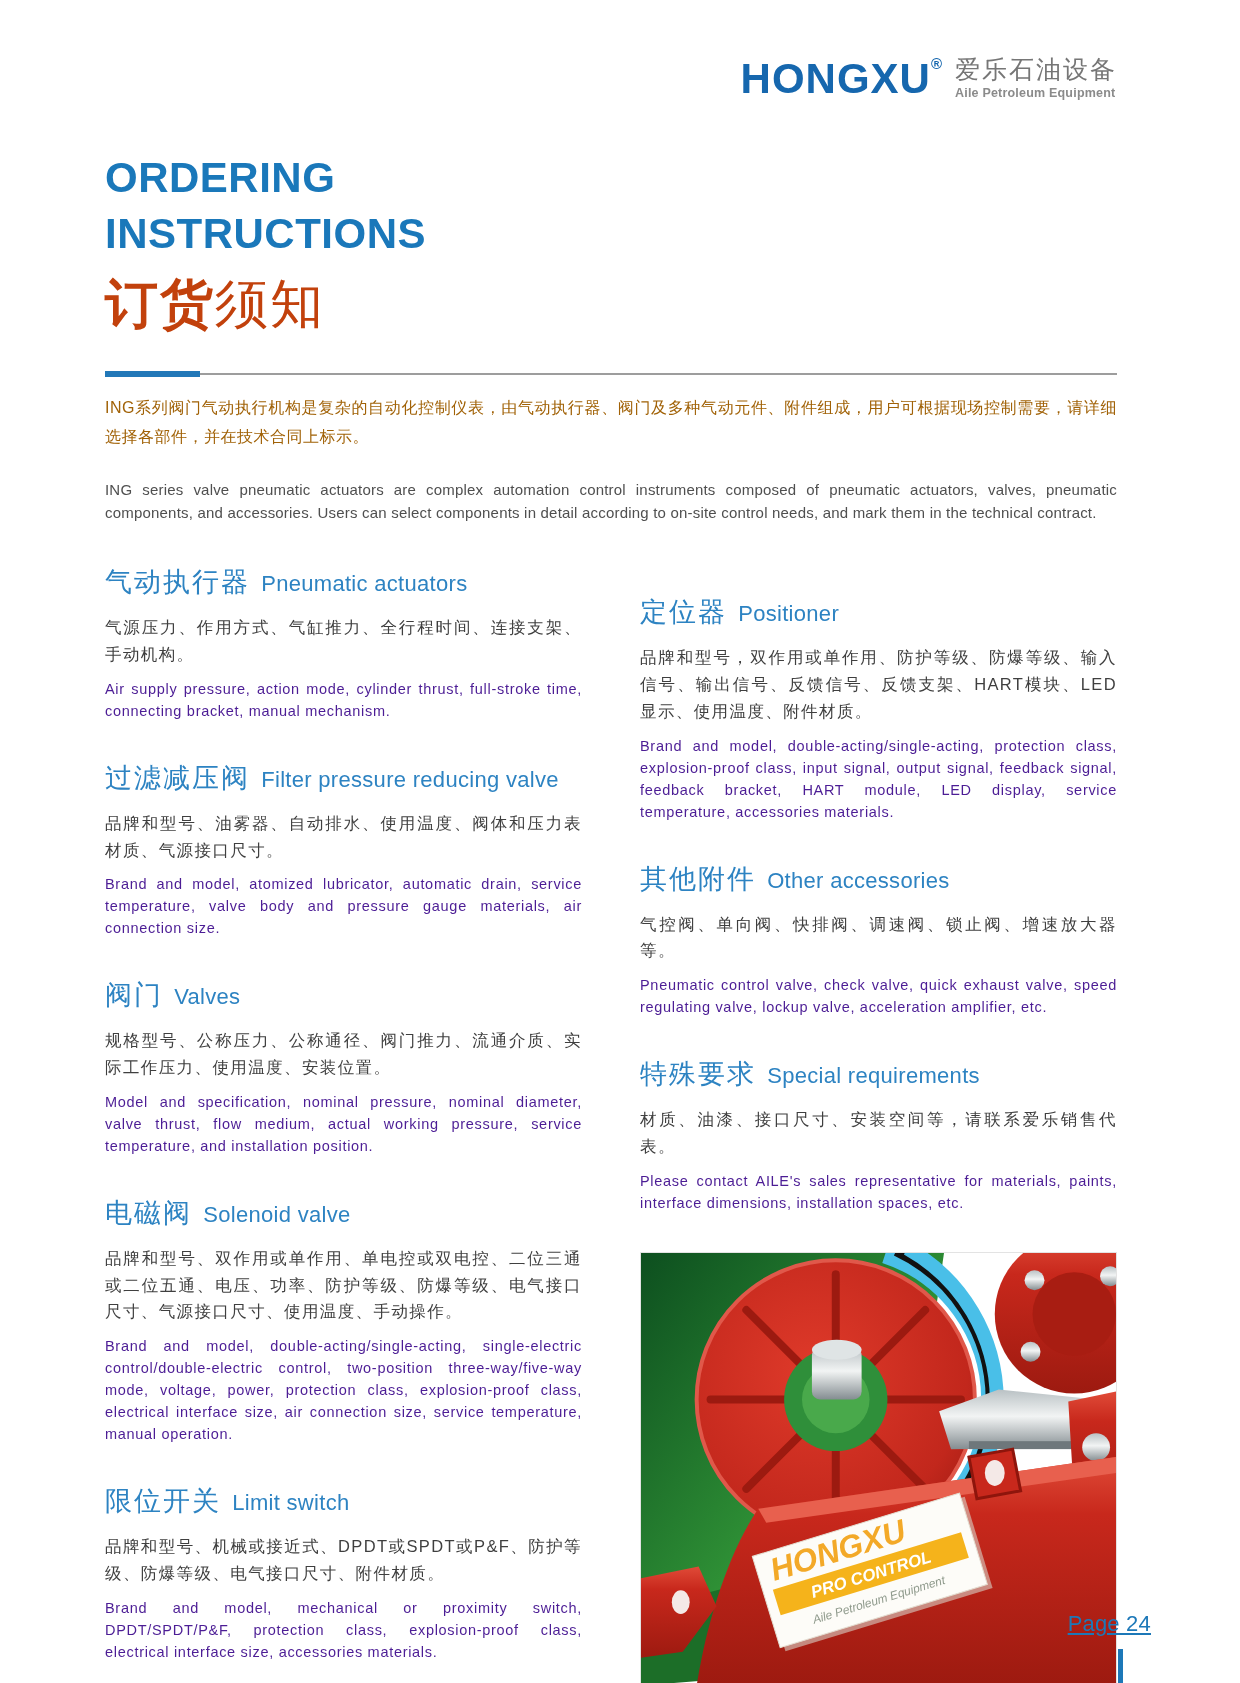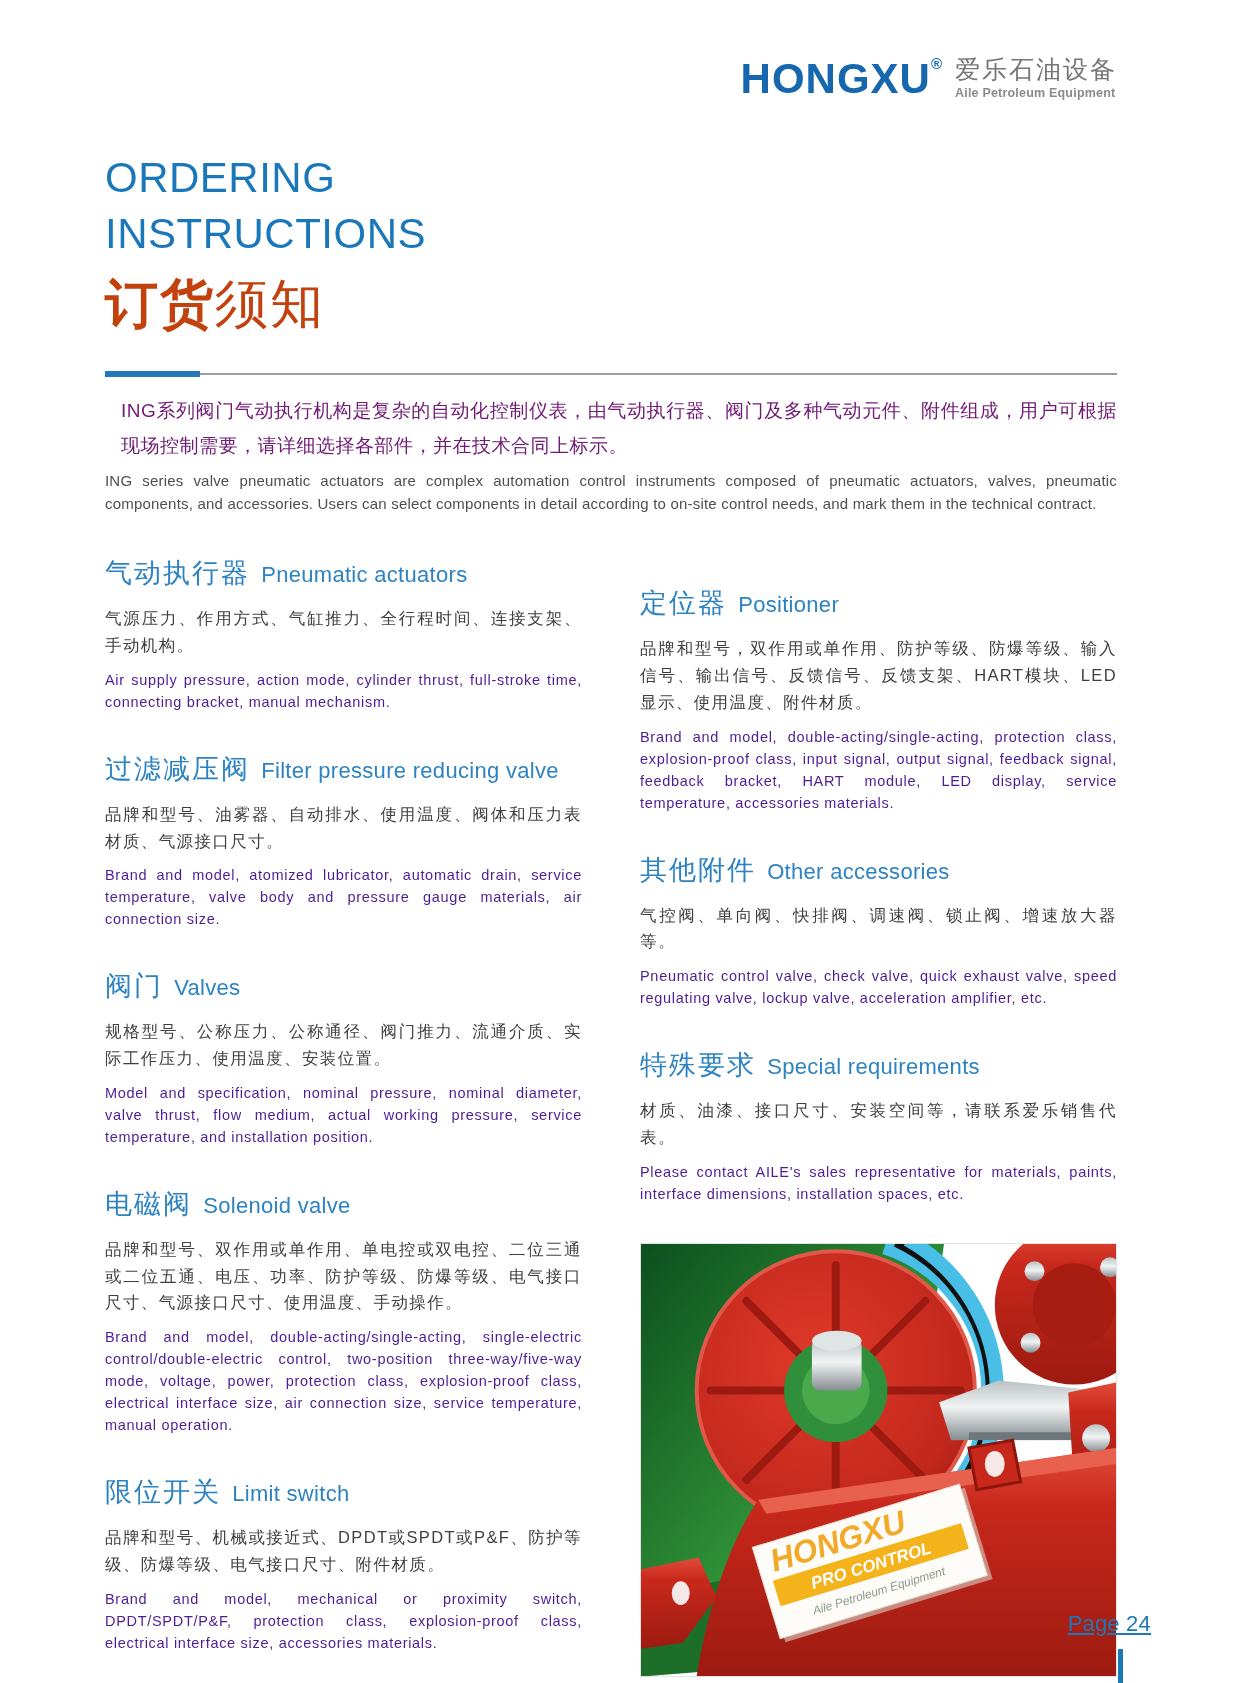--- a/index.html
+++ b/index.html
@@ -13,32 +13,32 @@
   }
   
   .logo-row { display:flex; justify-content:flex-end; align-items:center; margin-top:56px; }
   .logo-brand { color:#1667ae; font-size:42px; font-weight:bold; letter-spacing:1px; line-height:1; }
   .logo-brand sup { font-size:15px; font-weight:bold; vertical-align:24px; }
   .logo-right { margin-left:12px; display:flex; flex-direction:column; }
   .logo-cn { color:#767676; font-size:25px; font-weight:normal; letter-spacing:2px; line-height:1.1; }
   .logo-en { color:#8b8b8b; font-size:12.5px; font-weight:bold; letter-spacing:.2px; margin-top:2px; }
   
   .title-block { margin-top:50px; }
-  .title-en { color:#1a78ba; font-size:42px; font-weight:normal; letter-spacing:.5px; line-height:1.33; }
+  .title-en { color:#1a78ba; font-size:42px; font-weight:bold; letter-spacing:.5px; line-height:1.33; }
   .title-cn { margin-top:12px; font-size:53px; color:#c2410c; letter-spacing:2px; line-height:1.15; }
   .title-cn .bold { font-weight:900; }
   .title-cn .regular { font-weight:400; }
   
   .divider { position:relative; margin-top:36px; height:6px; }
   .divider-line { position:absolute; left:0; right:0; top:2px; height:2px; background:#9d9d9d; }
   .divider-accent { position:absolute; left:0; top:0; width:95px; height:6px; background:#2278b8; }
   
   .intro { margin-top:16px; }
-  .intro-cn { font-size:19px; color:#701a75; line-height:1.85; letter-spacing:.5px; text-align:justify;margin-left:16px; }
-  .intro-en { margin-top:6px; font-size:15px; color:#4f4f4f; line-height:1.55; letter-spacing:.2px; text-align:justify; }
+  .intro-cn { font-size:16px; color:#a16207; line-height:1.85; letter-spacing:.5px; text-align:justify; }
+  .intro-en { margin-top:26px; font-size:15px; color:#4f4f4f; line-height:1.55; letter-spacing:.2px; text-align:justify; }
   
   .columns { margin-top:40px; display:grid; grid-template-columns:1fr 1fr; column-gap:58px; align-items:start; }
   .col-right { padding-top:30px; }
   .sec { margin-bottom:38px; }
   .sec-head { font-weight:normal; }
   .sec-cn { color:#2d83c2; font-size:27px; font-weight:500; letter-spacing:2px; }
   .sec-en { color:#2d83c2; font-size:22px; font-weight:400; margin-left:6px; letter-spacing:.3px; }
   .body-cn { margin-top:14px; font-size:16.5px; color:#3f3f3f; line-height:1.62; letter-spacing:1.4px; text-align:justify; }
   .body-en { margin-top:10px; font-size:14.5px; color:#4c1d95; line-height:1.52; letter-spacing:.7px; text-align:justify; }
   

